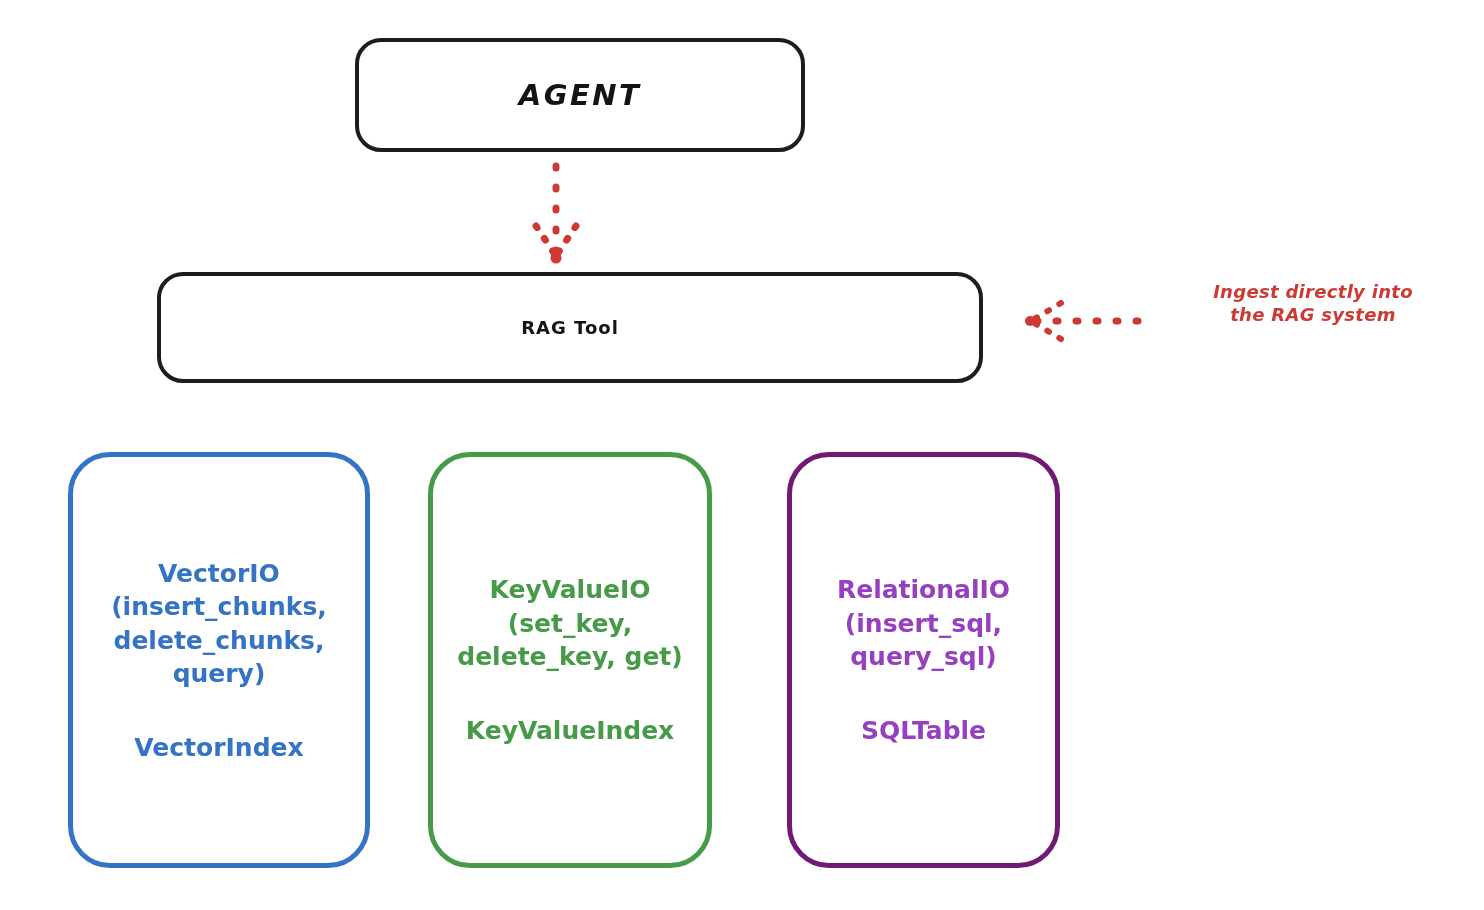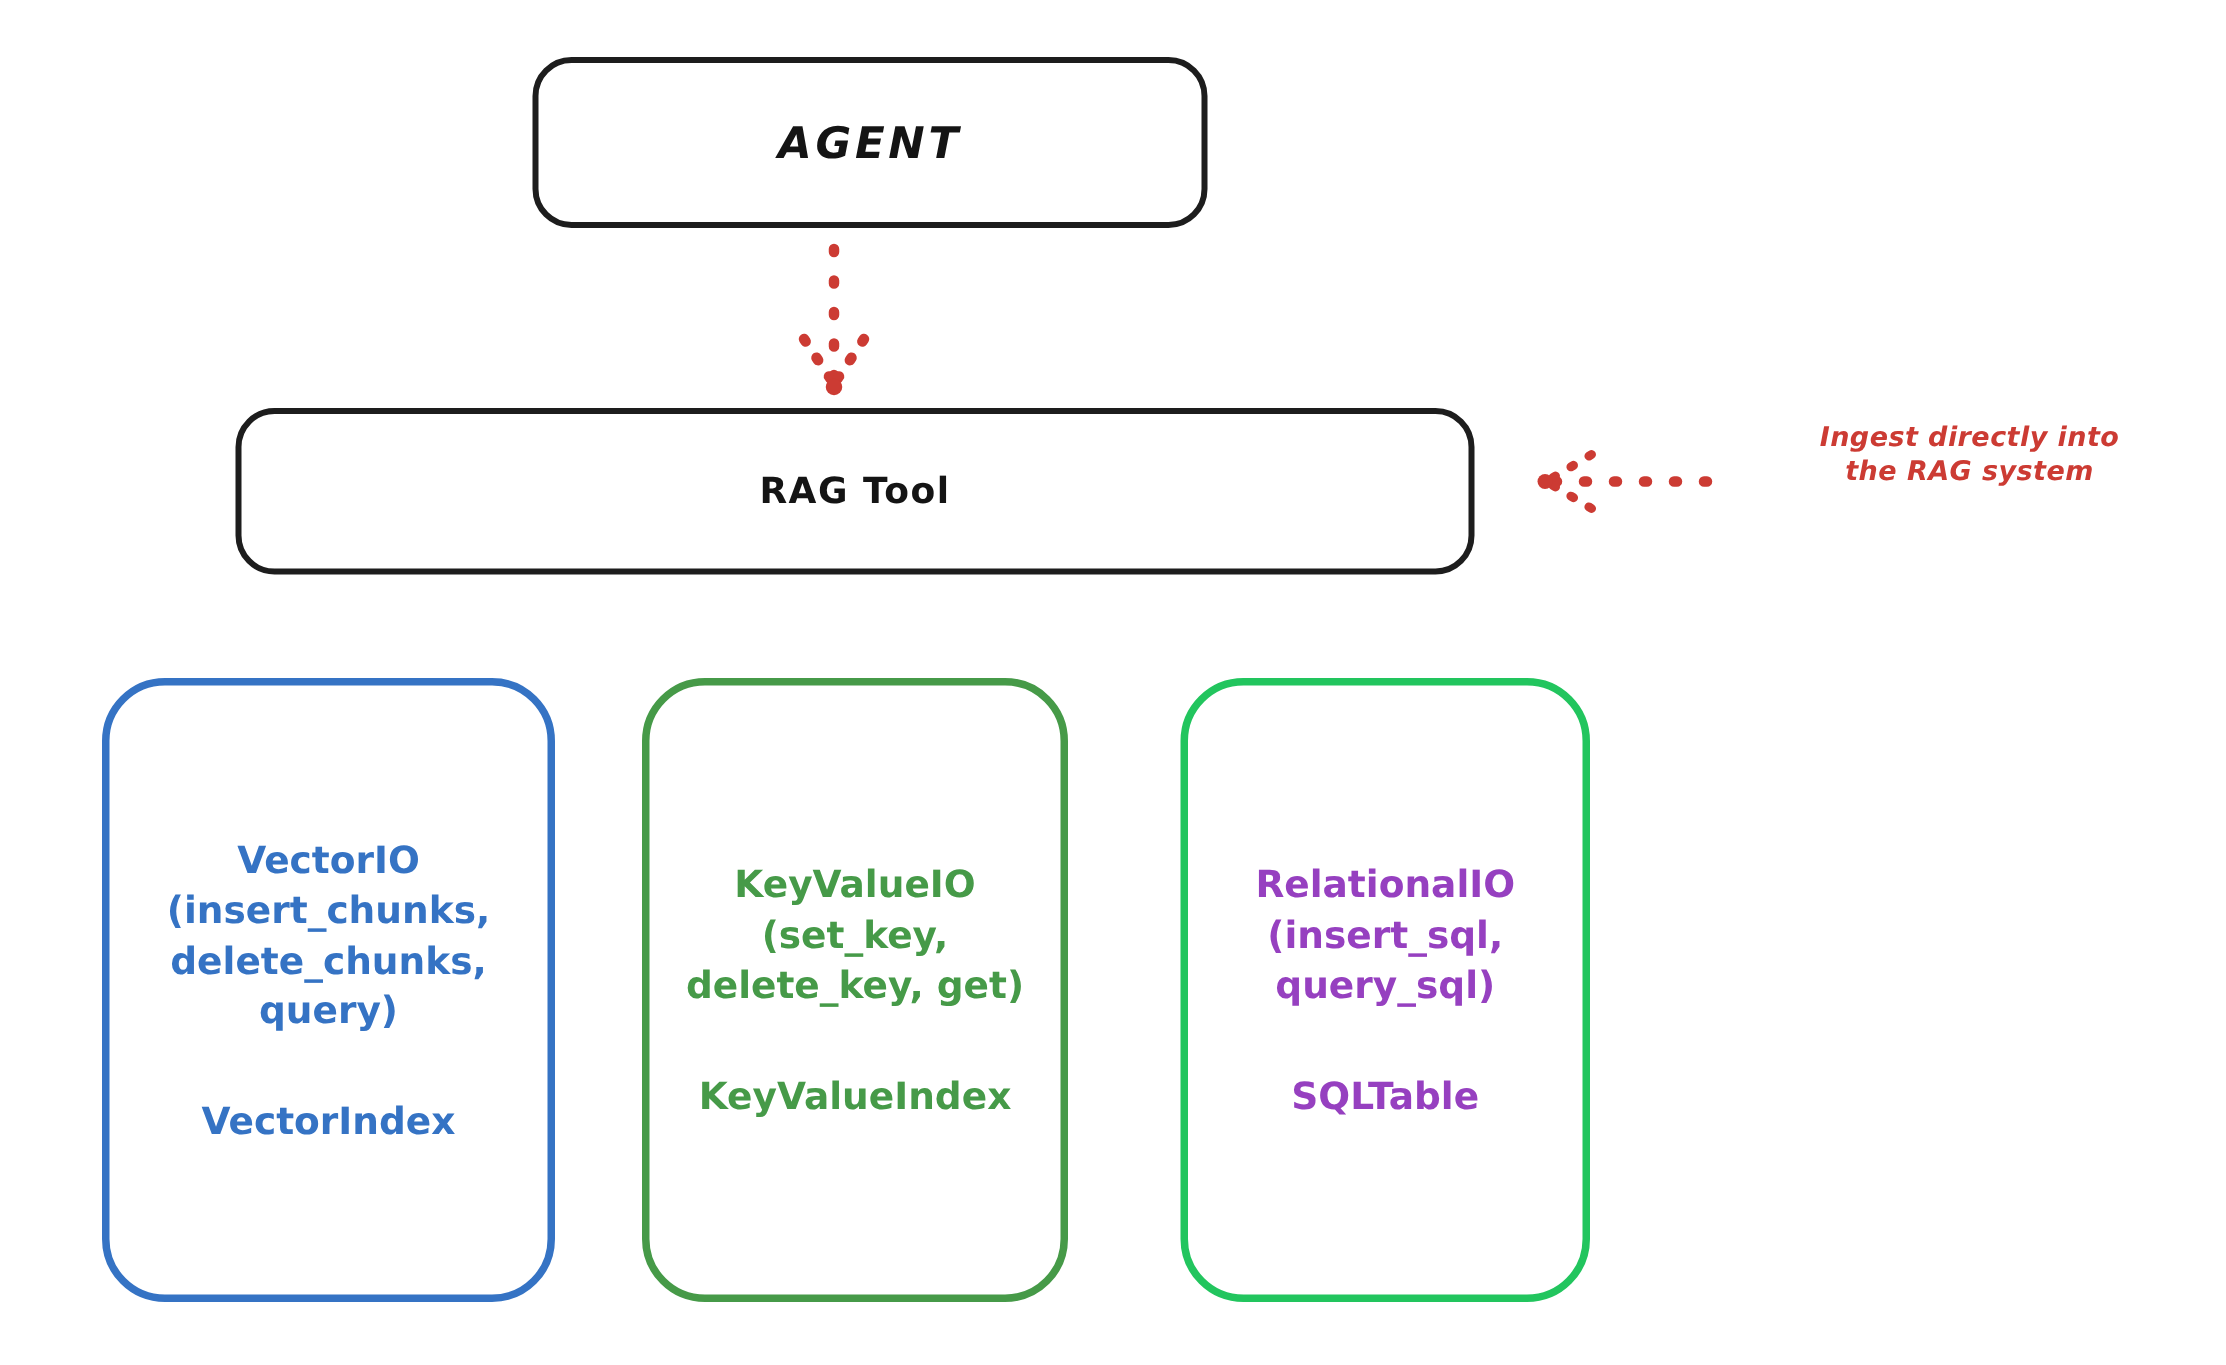--- a/index.html
+++ b/index.html
@@ -52,21 +52,21 @@
   
   #ragtool-node {
     left: 157px;
     top: 272px;
     width: 826px;
     height: 111px;
     border: 4px solid #1d1d1d;
     border-radius: 26px;
   }
   #ragtool-node .label {
-    font-size: 24px;
+    font-size: 18px;
     font-weight: 600;
     color: #141414;
     letter-spacing: 1px;
   }
 
   
   .provider {
     top: 452px;
     height: 416px;
     border-width: 5px;
@@ -98,21 +98,21 @@
     left: 428px;
     width: 284px;
     border: 5px solid #469a48;
   }
   #keyvalueio-node .api-label,
   #keyvalueio-node .index-label { color: #469a48; }
 
   #relationalio-node {
     left: 787px;
     width: 273px;
-    border: 5px solid #22c55e;
+    border: 5px solid #701a75;
   }
   #relationalio-node .api-label,
   #relationalio-node .index-label { color: #9640c0; }
 
   
   #connectors {
     position: absolute;
     left: 0;
     top: 0;
     width: 1484px;

